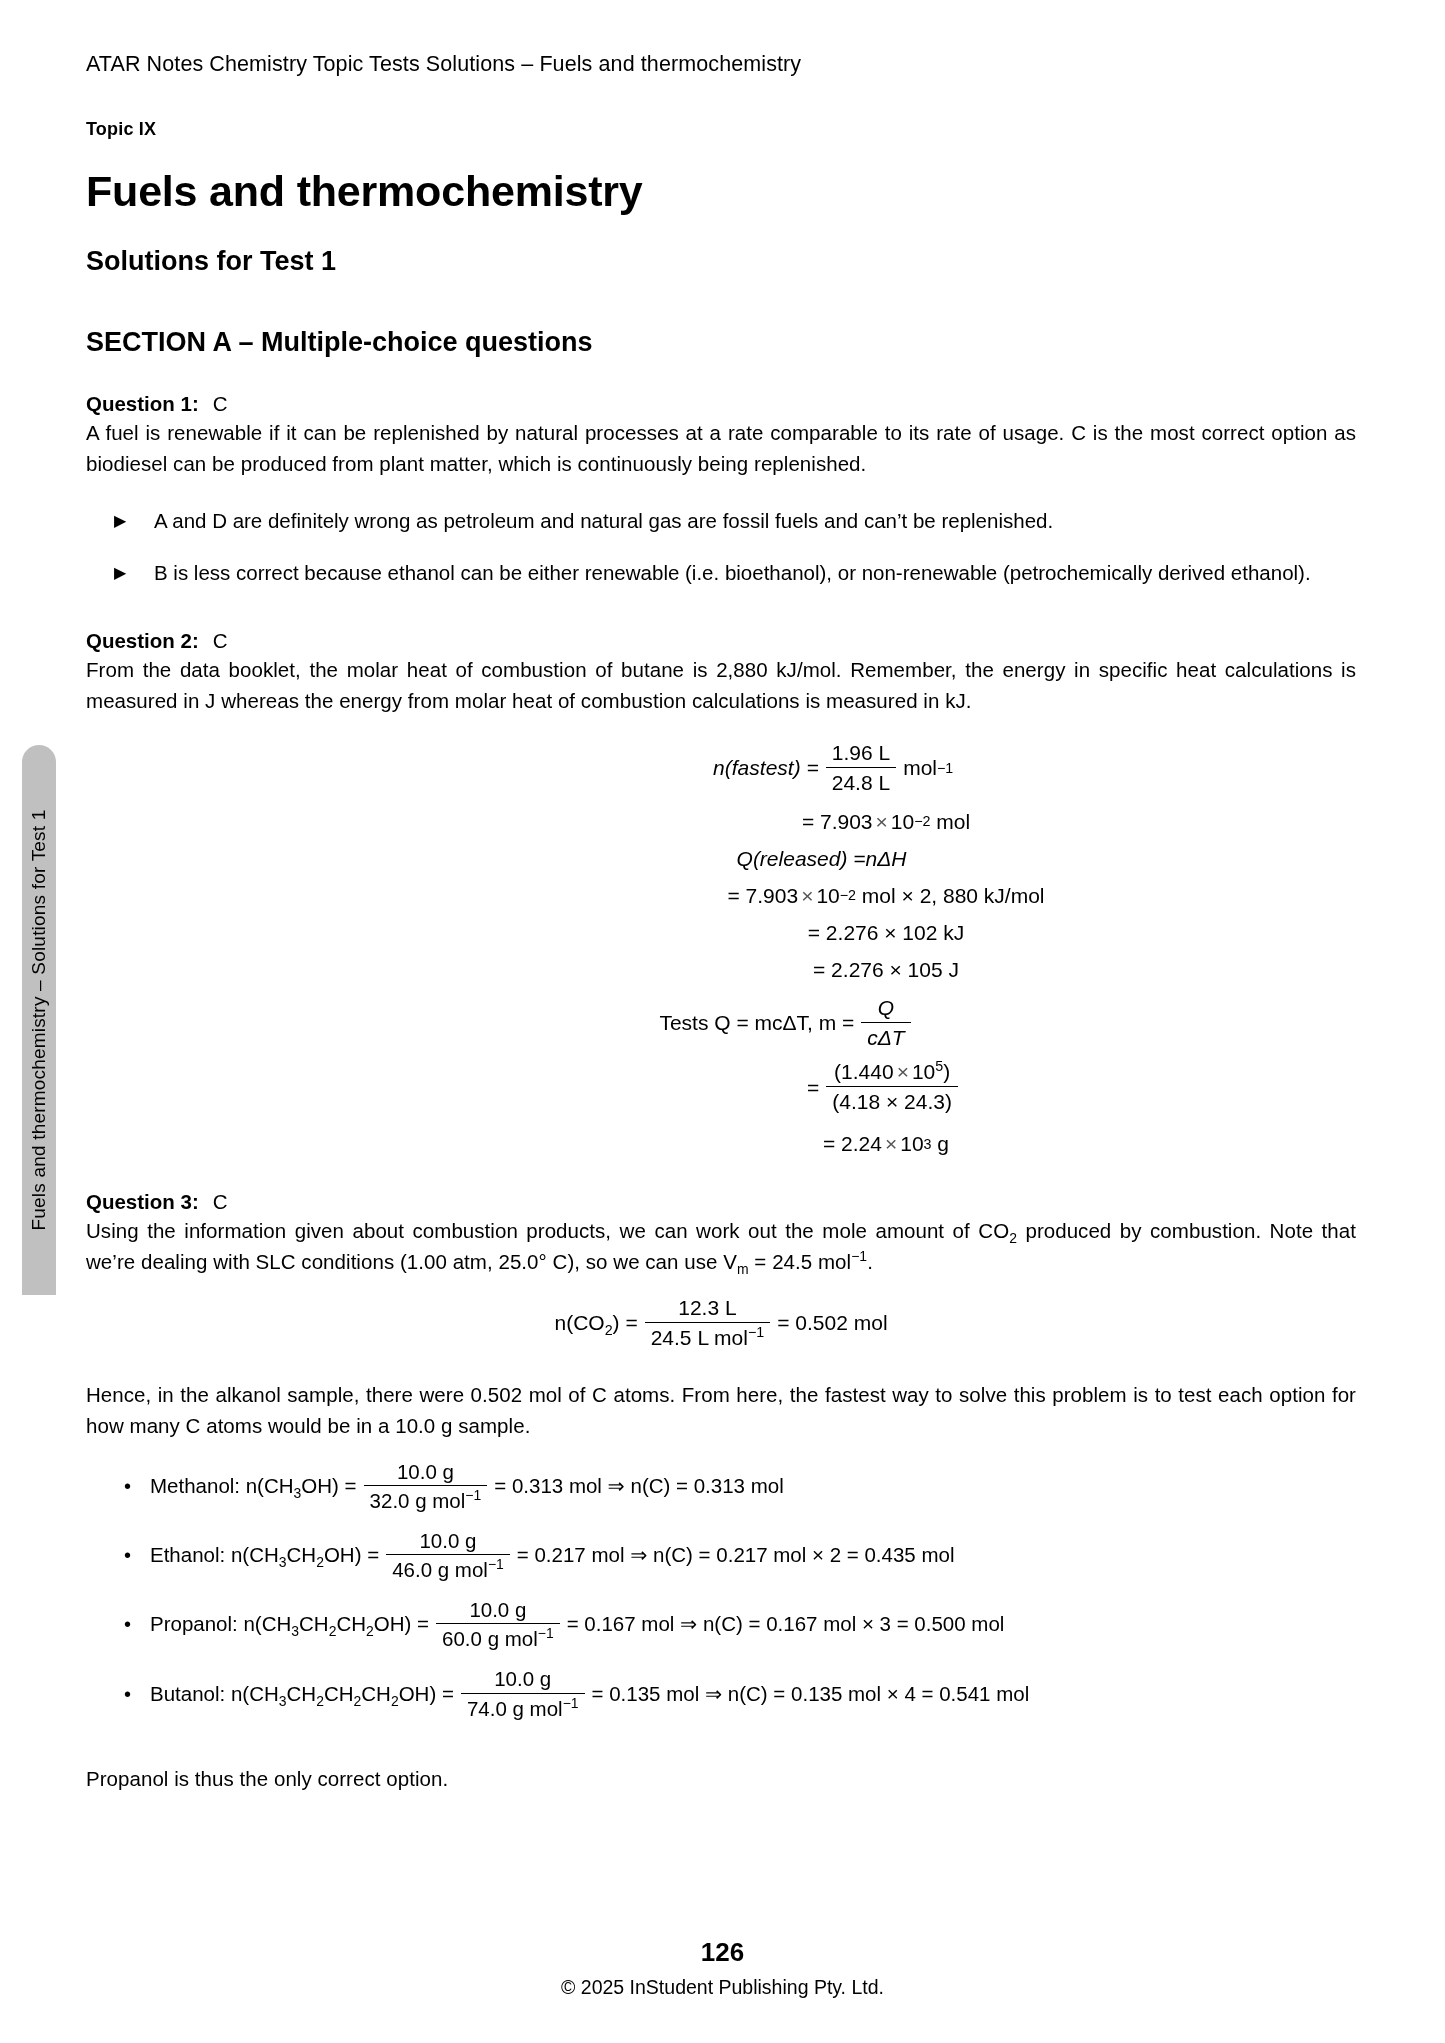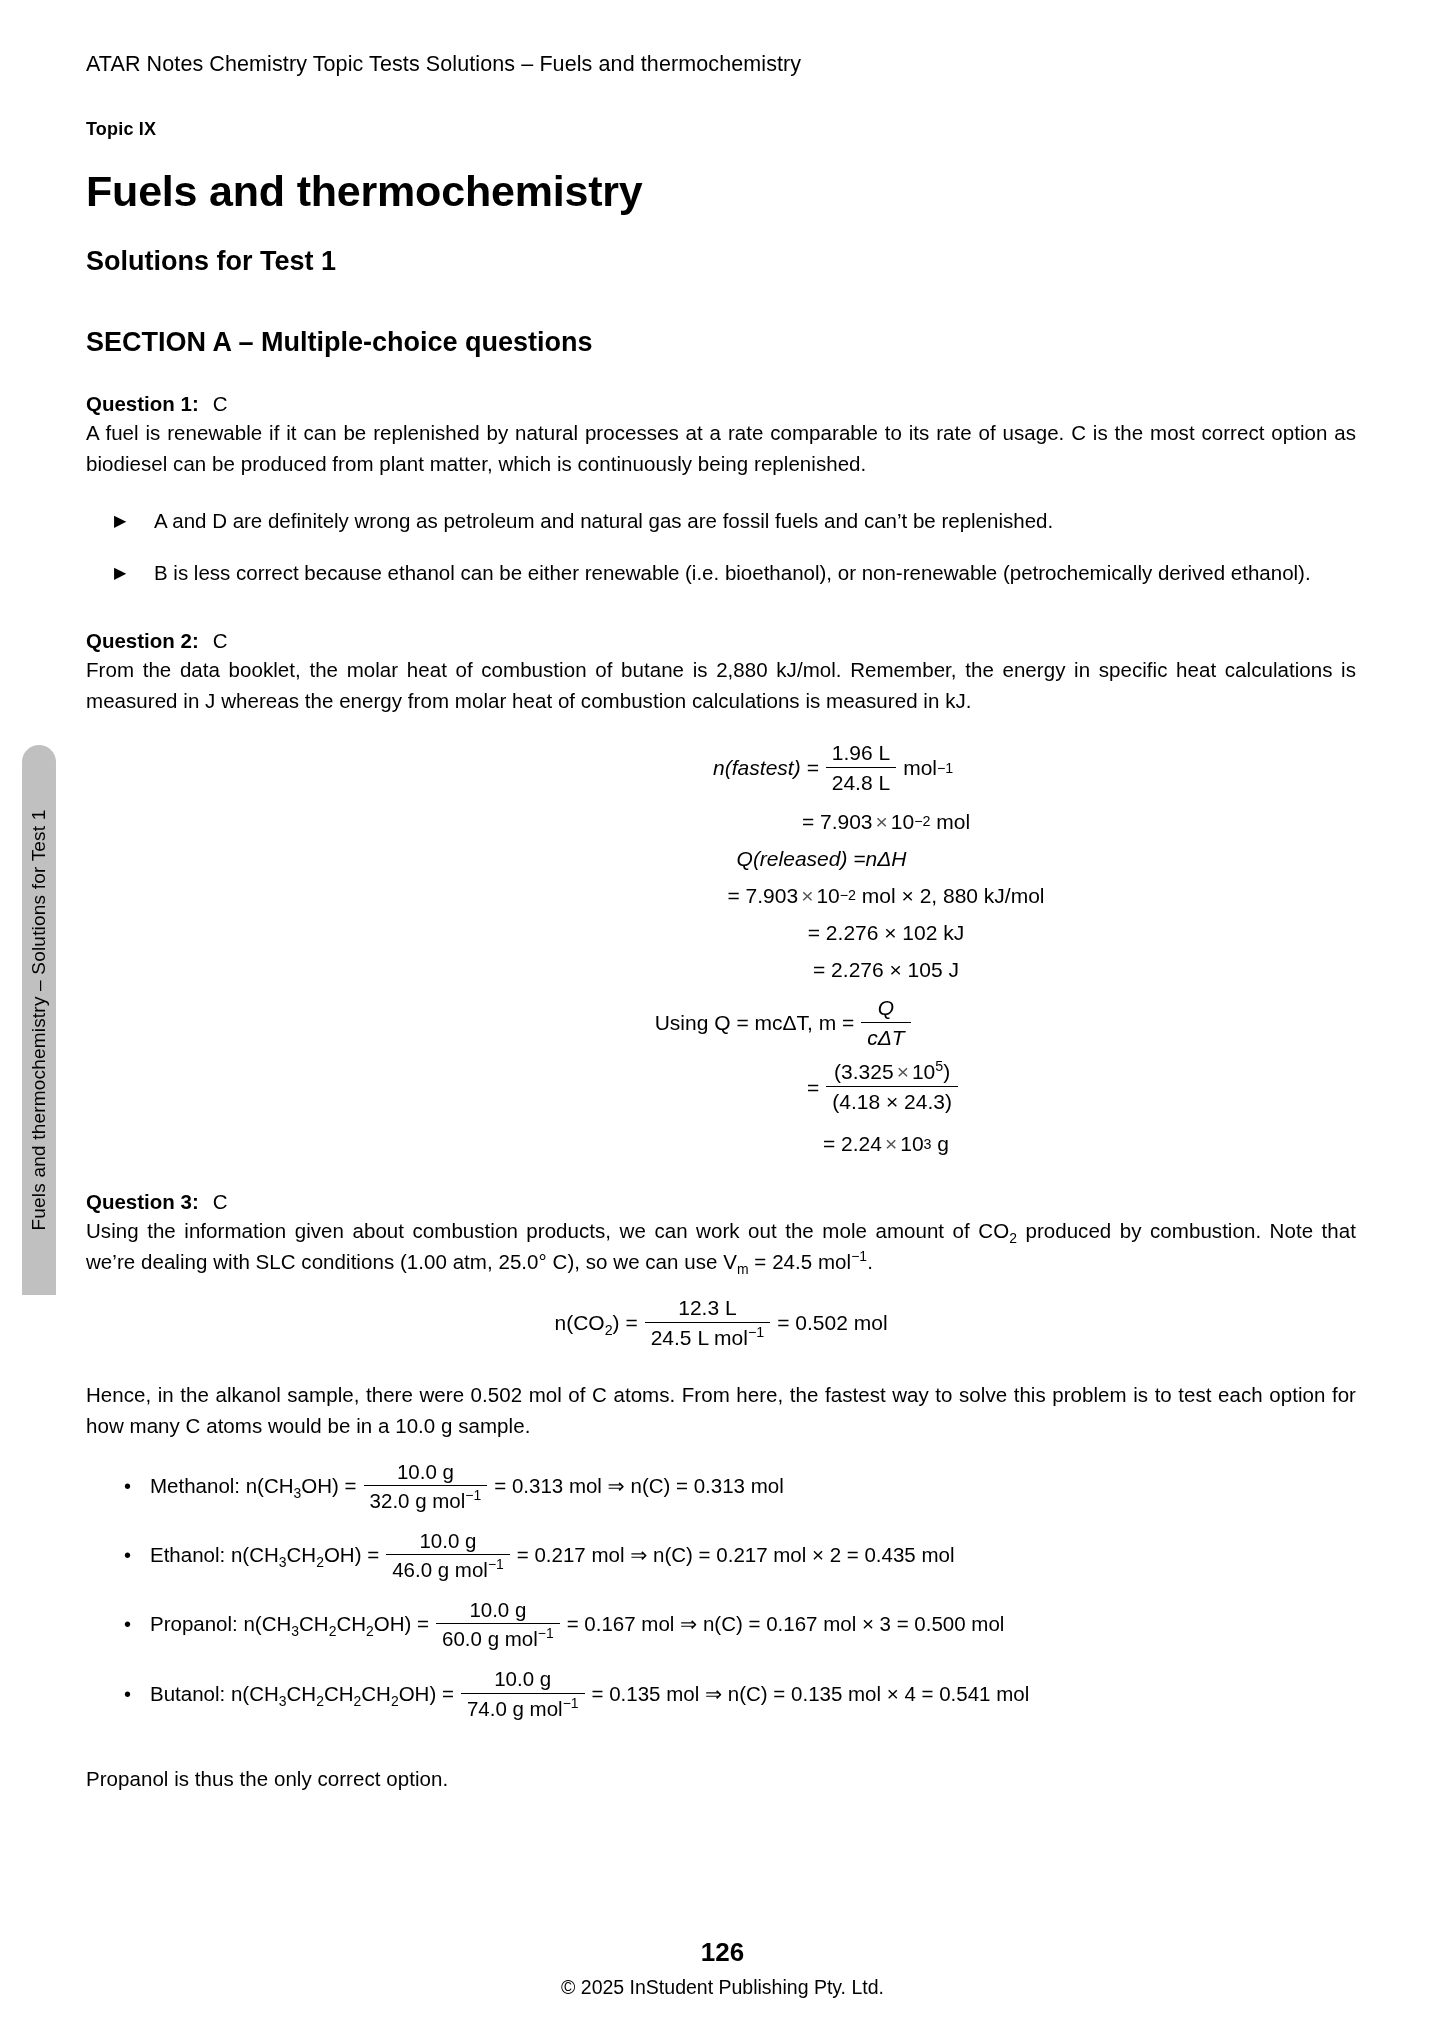--- a/index.html
+++ b/index.html
@@ -264,35 +264,35 @@
         <span class="lhs" style="width:330px;"></span>
         <span class="rhs">= 2.276 × 102 kJ</span>
       </div>
 
       <div class="mrow" style="justify-content:center;margin-top:16px;">
         <span class="lhs" style="width:330px;"></span>
         <span class="rhs">= 2.276 × 105 J</span>
       </div>
 
       <div class="mrow" style="justify-content:center;margin-top:16px;">
-        <span class="lhs" style="width:330px;"><span>Using Q = mcΔT, m =</span></span>
+        <span class="lhs" style="width:330px;"><span>Tests Q = mcΔT, m =</span></span>
         <span class="rhs">
           <span class="frac it">
             <span class="num">Q</span>
             <span class="den">cΔT</span>
           </span>
         </span>
       </div>
 
       <div class="mrow" style="justify-content:center;margin-top:10px;">
         <span class="lhs" style="width:330px;"></span>
         <span class="rhs">
           <span>=</span>
           <span class="frac">
-            <span class="num"><span>(3.325</span><span class="times">×</span><span>10</span><sup>5</sup><span>)</span></span>
+            <span class="num"><span>(1.440</span><span class="times">×</span><span>10</span><sup>5</sup><span>)</span></span>
             <span class="den">(4.18 × 24.3)</span>
           </span>
         </span>
       </div>
 
       <div class="mrow" style="justify-content:center;margin-top:19px;">
         <span class="lhs" style="width:330px;"></span>
         <span class="rhs">
           <span>= 2.24</span><span class="times">×</span><span>10</span><sup>3</sup>&nbsp;<span>g</span>
         </span>

